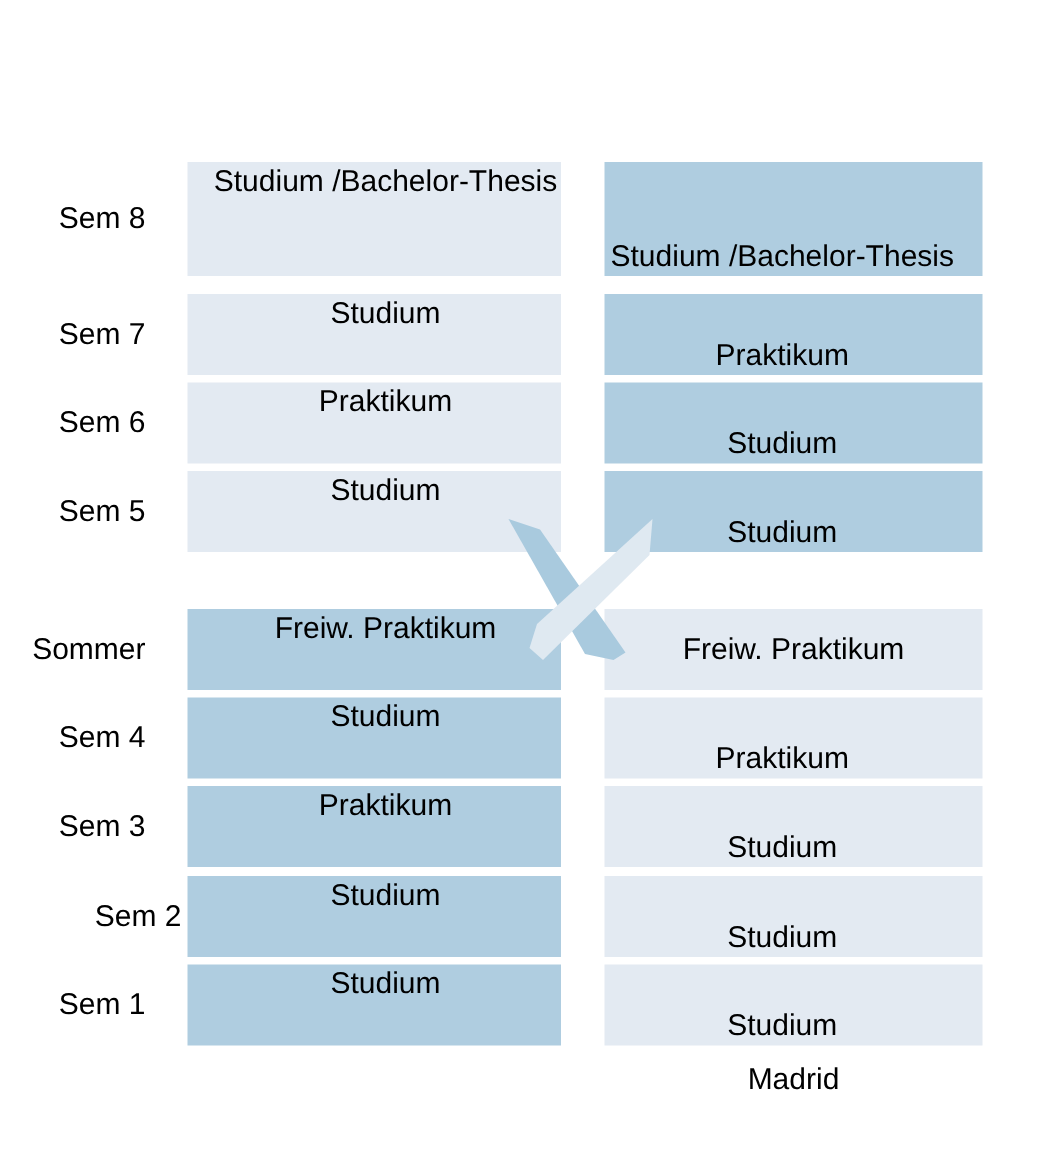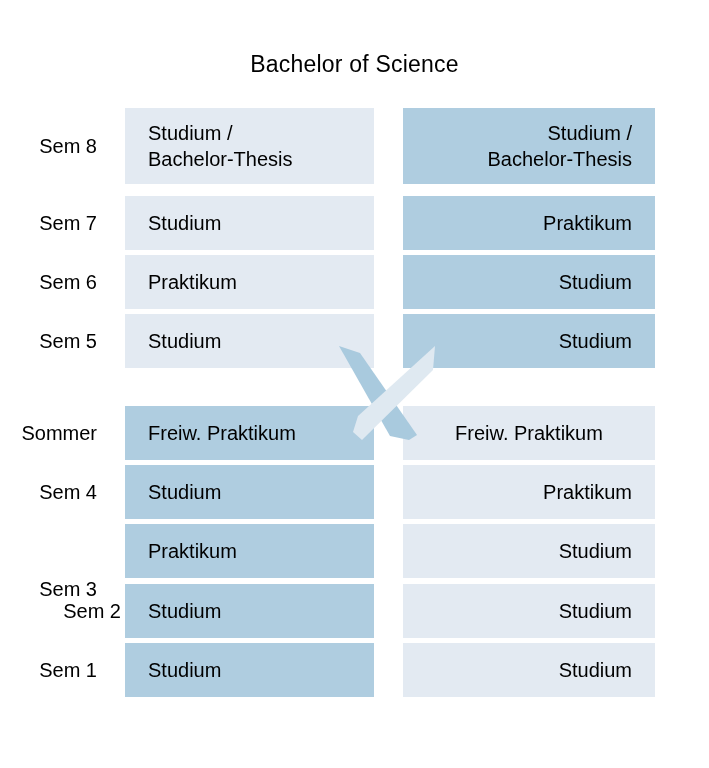--- a/index.html
+++ b/index.html
@@ -53,21 +53,21 @@
     color: #000;
   }
 
   .cell {
     position: absolute;
     box-sizing: border-box;
     font-size: 20px;
     line-height: 26px;
     color: #000;
     display: flex;
-    flex-direction: column;
+    flex-direction: row;
     justify-content: center;
   }
   .cell.left {
     left: 125px;
     width: 249px;
     padding-left: 23px;
     padding-right: 8px;
     text-align: left;
     align-items: flex-start;
   }
@@ -107,21 +107,20 @@
     width: 130px;
     height: 110px;
     pointer-events: none;
   }
 </style>
 </head>
 <body>
 
 <div id="diagram">
 
-  <div class="title">Bachelor of Science</div>
 
   <div id="rows-container">
       <div class="row" style="top: 108px; height: 76px;">
         <div class="row-label" style="top: 27px;">Sem 8</div>
         <div class="cell left shade-light" style="height: 76px;">
           <span class="line">Studium /</span>
           <span class="line">Bachelor-Thesis</span>
         </div>
         <div class="cell right shade-dark" style="height: 76px;">
           <span class="line">Studium /</span>
@@ -167,21 +166,21 @@
       <div class="row" style="top: 465px; height: 54px;">
         <div class="row-label" style="top: 16px;">Sem 4</div>
         <div class="cell left shade-dark" style="height: 54px;">
           <span class="line">Studium</span>
         </div>
         <div class="cell right shade-light" style="height: 54px;">
           <span class="line">Praktikum</span>
         </div>
       </div>
       <div class="row" style="top: 524px; height: 54px;">
-        <div class="row-label" style="top: 16px; margin-top: 38px;">Sem 3</div>
+        <div class="row-label" style="top: 16px;">Sem 3</div>
         <div class="cell left shade-dark" style="height: 54px;">
           <span class="line">Praktikum</span>
         </div>
         <div class="cell right shade-light" style="height: 54px;">
           <span class="line">Studium</span>
         </div>
       </div>
       <div class="row" style="top: 584px; height: 54px;">
         <div class="row-label" style="top: 16px; margin-left: 24px;">Sem 2</div>
         <div class="cell left shade-dark" style="height: 54px;">
@@ -200,14 +199,15 @@
           <span class="line">Studium</span>
         </div>
       </div>
     </div>
 
   <svg id="arrows" viewBox="0 0 130 110">
     <polygon fill="#a9cade" points="19,6 40,13 97,95 89,100 70,96"></polygon>
     <polygon fill="#dfe9f1" points="115,6 113,30 42,100 33,92 38,76"></polygon>
   </svg>
 
+  <div class="footer-label footer-right">Madrid</div>
 
 </div>
 
 </body></html>

